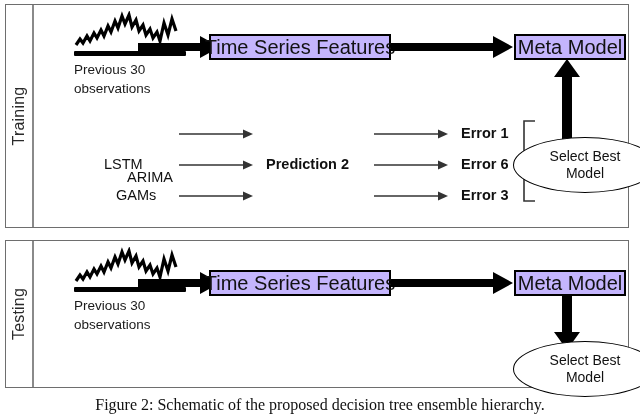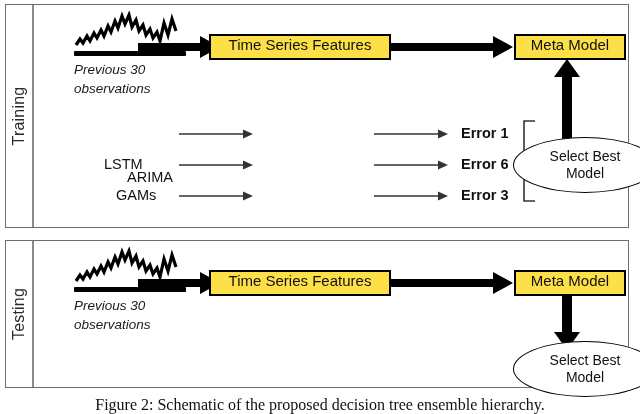--- a/index.html
+++ b/index.html
@@ -40,42 +40,42 @@
     white-space:nowrap;
     font-size:16px;
     color:#2a2a2a;
     letter-spacing:.2px;
   }
 
   
   .stage{position:absolute;left:28px;top:0;right:0;bottom:0;}
 
   
-  .series-block{position:absolute;font-style:italic;}
+  .series-block{position:absolute;}
   .series-block svg{display:block;}
   .series-baseline{
     height:5px;background:#000;border-radius:1px;
   }
   .series-caption{
     margin-top:5px;
     font-size:13.5px;
     line-height:1.38;
     color:#1a1a1a;
     text-align:left;
     white-space:pre-line;
   }
 
   
   .node-box{
     position:absolute;
     box-sizing:border-box;
     border:2.2px solid #000;
-    background:#fde047;
+    background:#c4b5fd;
     display:flex;justify-content:center;
-    font-size:15px;
+    font-size:20px;
     color:#111;
     white-space:nowrap;
   }
 
   
   .node-ellipse{
     position:absolute;
     box-sizing:border-box;
     border:1.8px solid #000;
     border-radius:50%;
@@ -169,20 +169,21 @@
         <path d="M0,7 L66,7" stroke="#333" stroke-width="1.4" fill="none"></path>
         <path d="M64,2.5 L74,7 L64,11.5 Z" fill="#333"></path>
       </svg>
       <div class="row-cell bold" style="left:427px;top:120px;">Error 1</div>
 
       <div class="row-cell" style="left:70px;top:151px;">LSTM</div>
       <svg class="arrow-svg" style="left:145px;top:153px;" width="76" height="14">
         <path d="M0,7 L66,7" stroke="#333" stroke-width="1.4" fill="none"></path>
         <path d="M64,2.5 L74,7 L64,11.5 Z" fill="#333"></path>
       </svg>
+      <div class="row-cell bold" style="left:232px;top:151px;">Prediction 2</div>
       <svg class="arrow-svg" style="left:340px;top:153px;" width="76" height="14">
         <path d="M0,7 L66,7" stroke="#333" stroke-width="1.4" fill="none"></path>
         <path d="M64,2.5 L74,7 L64,11.5 Z" fill="#333"></path>
       </svg>
       <div class="row-cell bold" style="left:427px;top:151px;">Error 6</div>
 
       <div class="row-cell" style="left:82px;top:182px;">GAMs</div>
       <svg class="arrow-svg" style="left:145px;top:184px;" width="76" height="14">
         <path d="M0,7 L66,7" stroke="#333" stroke-width="1.4" fill="none"></path>
         <path d="M64,2.5 L74,7 L64,11.5 Z" fill="#333"></path>

